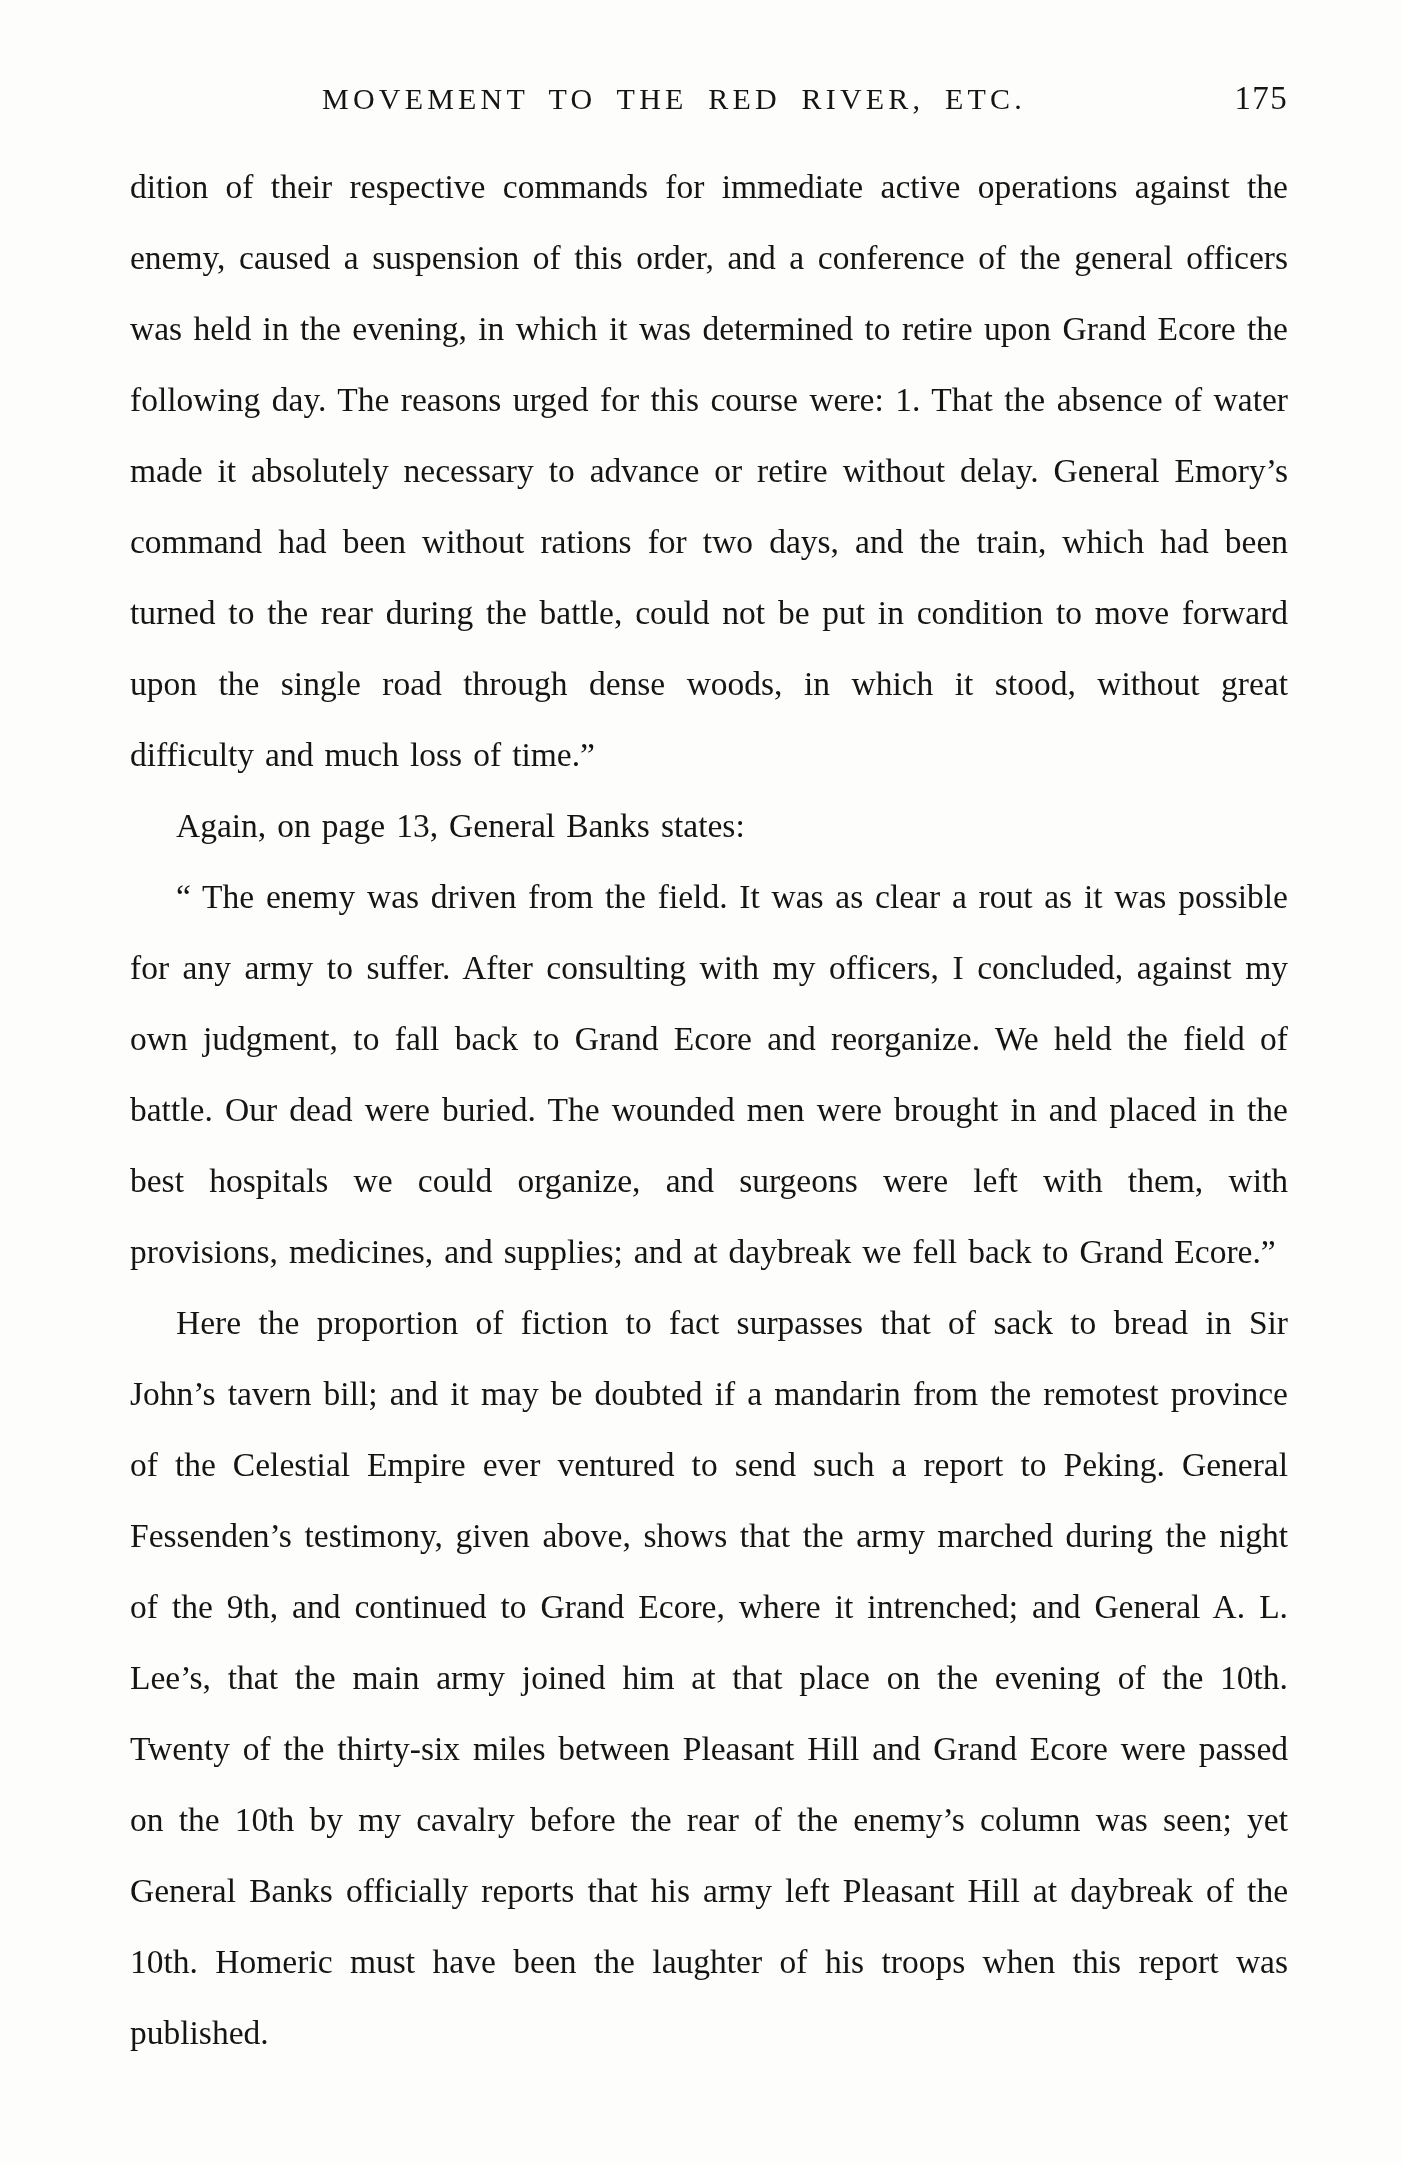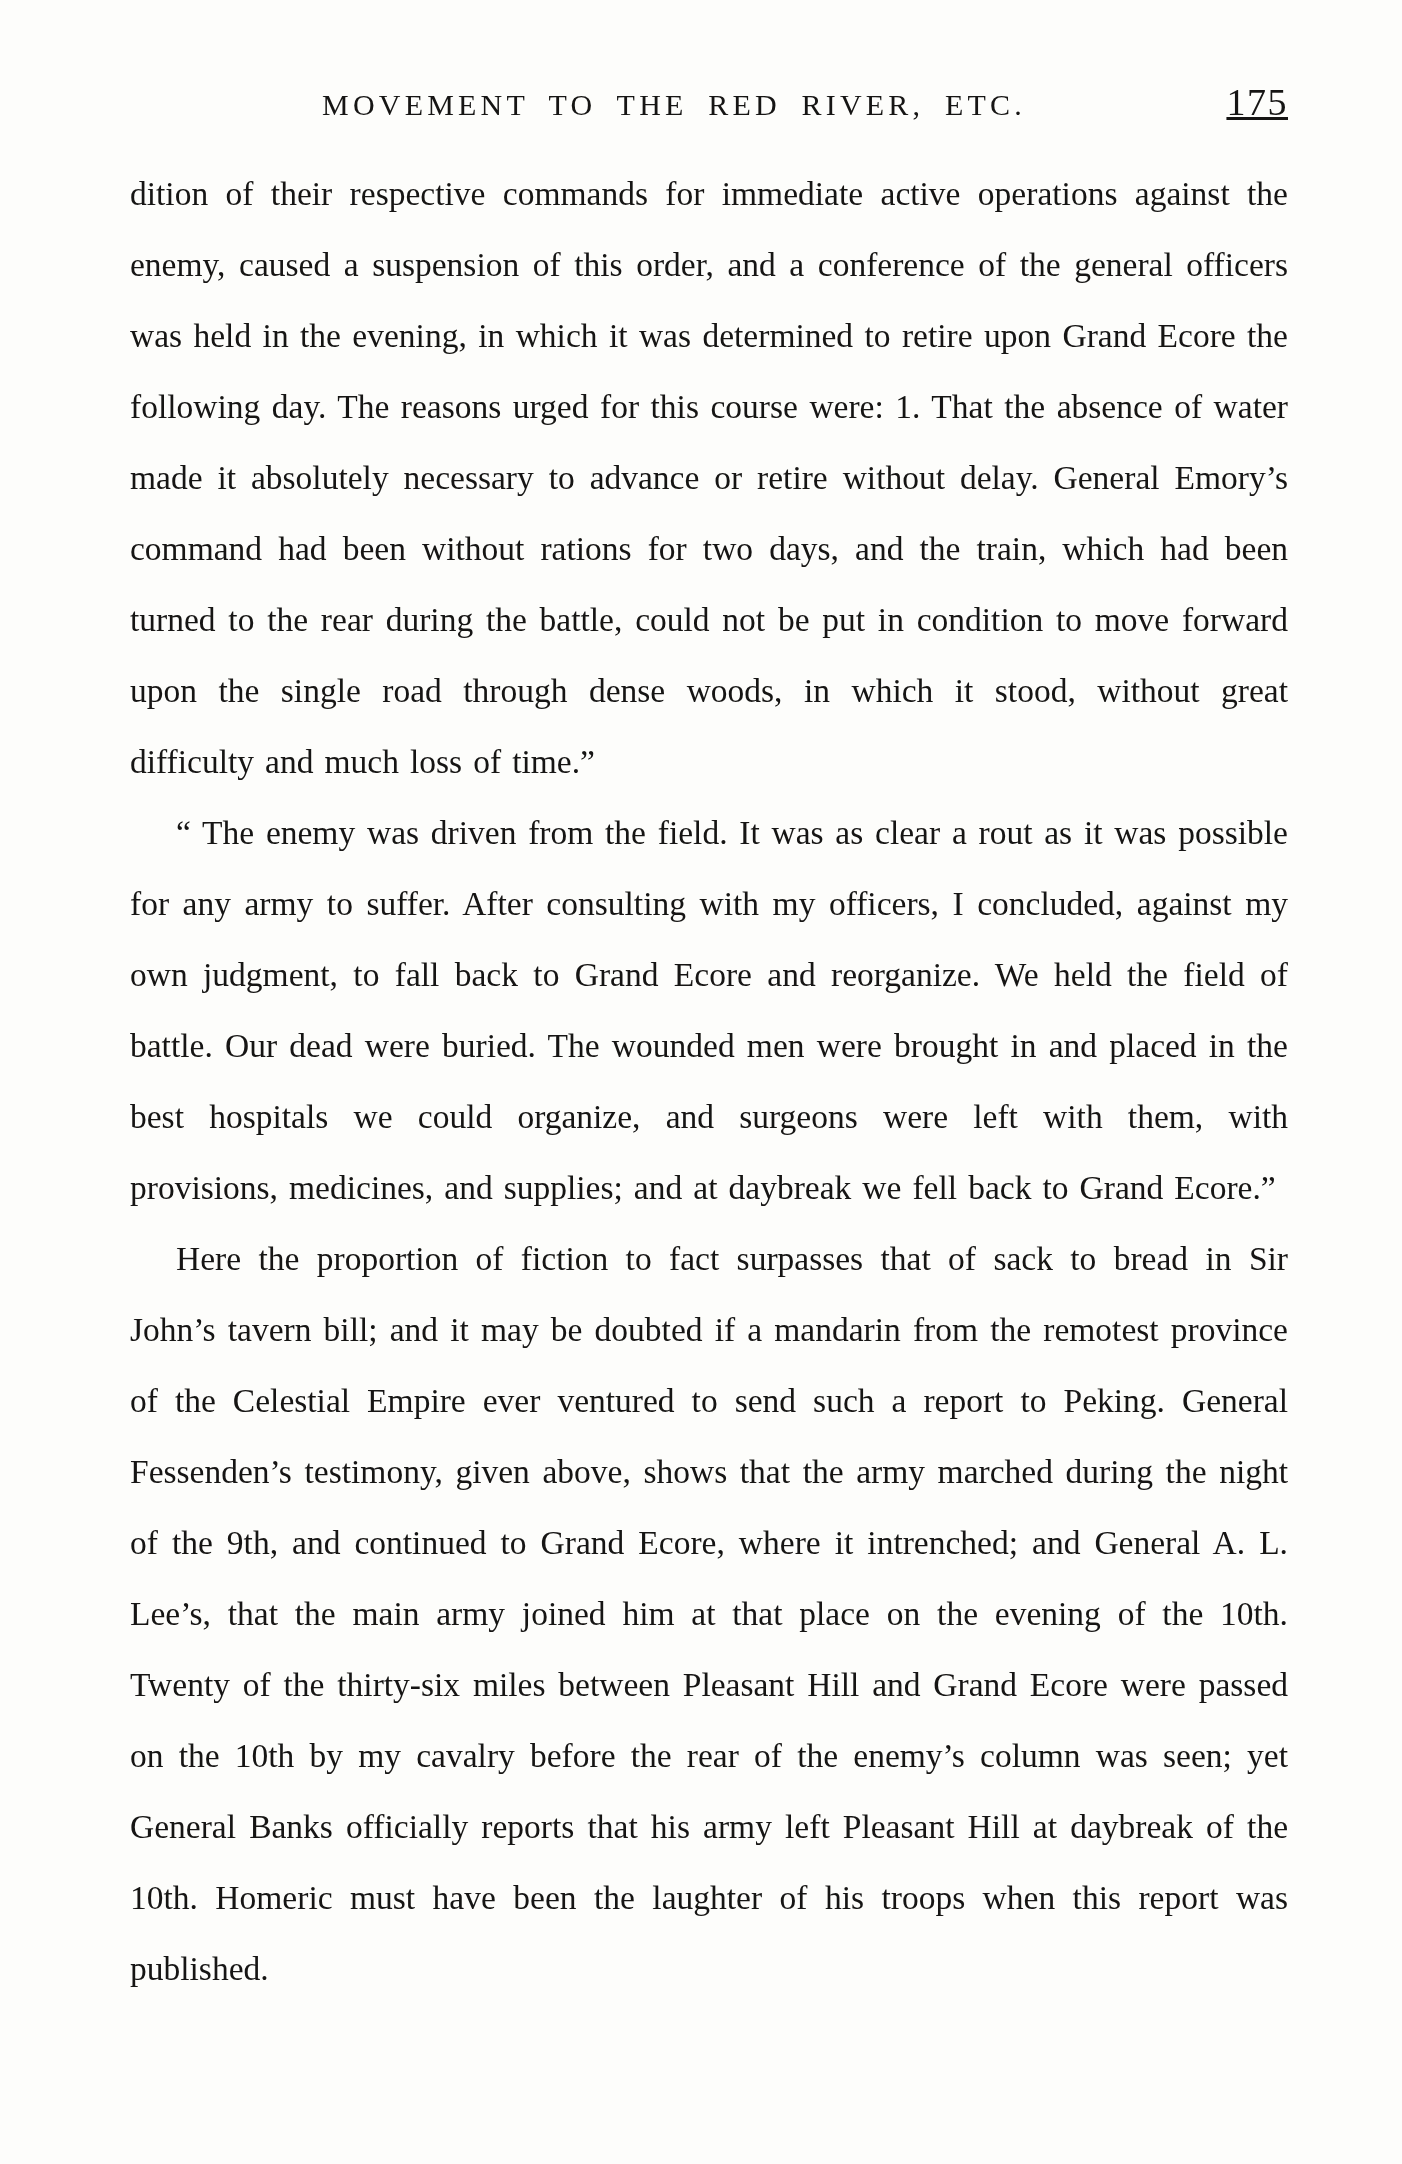--- a/index.html
+++ b/index.html
@@ -28,23 +28,22 @@
     flex: 1;
     text-align: center;
     font-size: 30px;
     letter-spacing: 0.14em;
     word-spacing: 0.30em;
     white-space: nowrap;
   }
   .page-number {
     width: 70px;
     text-align: right;
-    font-size: 38px;
+    font-size: 33px;
     letter-spacing: 0.04em;
-    text-decoration: underline;
   }
   .page-body p.para {
     margin: 0;
     text-align: justify;
     font-size: 33.5px;
     line-height: 71px;
     word-spacing: 0.08em;
   }
   .page-body p.para.indent {
     text-indent: 46px;
@@ -53,16 +52,17 @@
 </head>
 <body>
 
 <div class="page">
   <header class="page-header">
     <span class="running-title">MOVEMENT TO THE RED RIVER, ETC.</span>
     <span class="page-number">175</span>
   </header>
   <main class="page-body" id="page-body">
       <p class="para">dition of their respective commands for immediate active operations against the enemy, caused a suspension of this order, and a conference of the general officers was held in the evening, in which it was determined to retire upon Grand Ecore the following day.  The reasons urged for this course were: 1.  That the absence of water made it absolutely necessary to advance or retire without delay.  General Emory’s command had been without rations for two days, and the train, which had been turned to the rear during the battle, could not be put in condition to move forward upon the single road through dense woods, in which it stood, without great difficulty and much loss of time.”</p>
+      <p class="para indent">Again, on page 13, General Banks states:</p>
       <p class="para indent">“ The enemy was driven from the field.  It was as clear a rout as it was possible for any army to suffer.  After consulting with my officers, I concluded, against my own judgment, to fall back to Grand Ecore and reorganize.  We held the field of battle.  Our dead were buried.  The wounded men were brought in and placed in the best hospitals we could organize, and surgeons were left with them, with provisions, medicines, and supplies; and at daybreak we fell back to Grand Ecore.”</p>
       <p class="para indent">Here the proportion of fiction to fact surpasses that of sack to bread in Sir John’s tavern bill; and it may be doubted if a mandarin from the remotest province of the Celestial Empire ever ventured to send such a report to Peking.  General Fessenden’s testimony, given above, shows that the army marched during the night of the 9th, and continued to Grand Ecore, where it intrenched; and General A. L. Lee’s, that the main army joined him at that place on the evening of the 10th.  Twenty of the thirty-six miles between Pleasant Hill and Grand Ecore were passed on the 10th by my cavalry before the rear of the enemy’s column was seen; yet General Banks officially reports that his army left Pleasant Hill at daybreak of the 10th.  Homeric must have been the laughter of his troops when this report was published.</p>
     </main>
 </div>
 
 </body></html>

